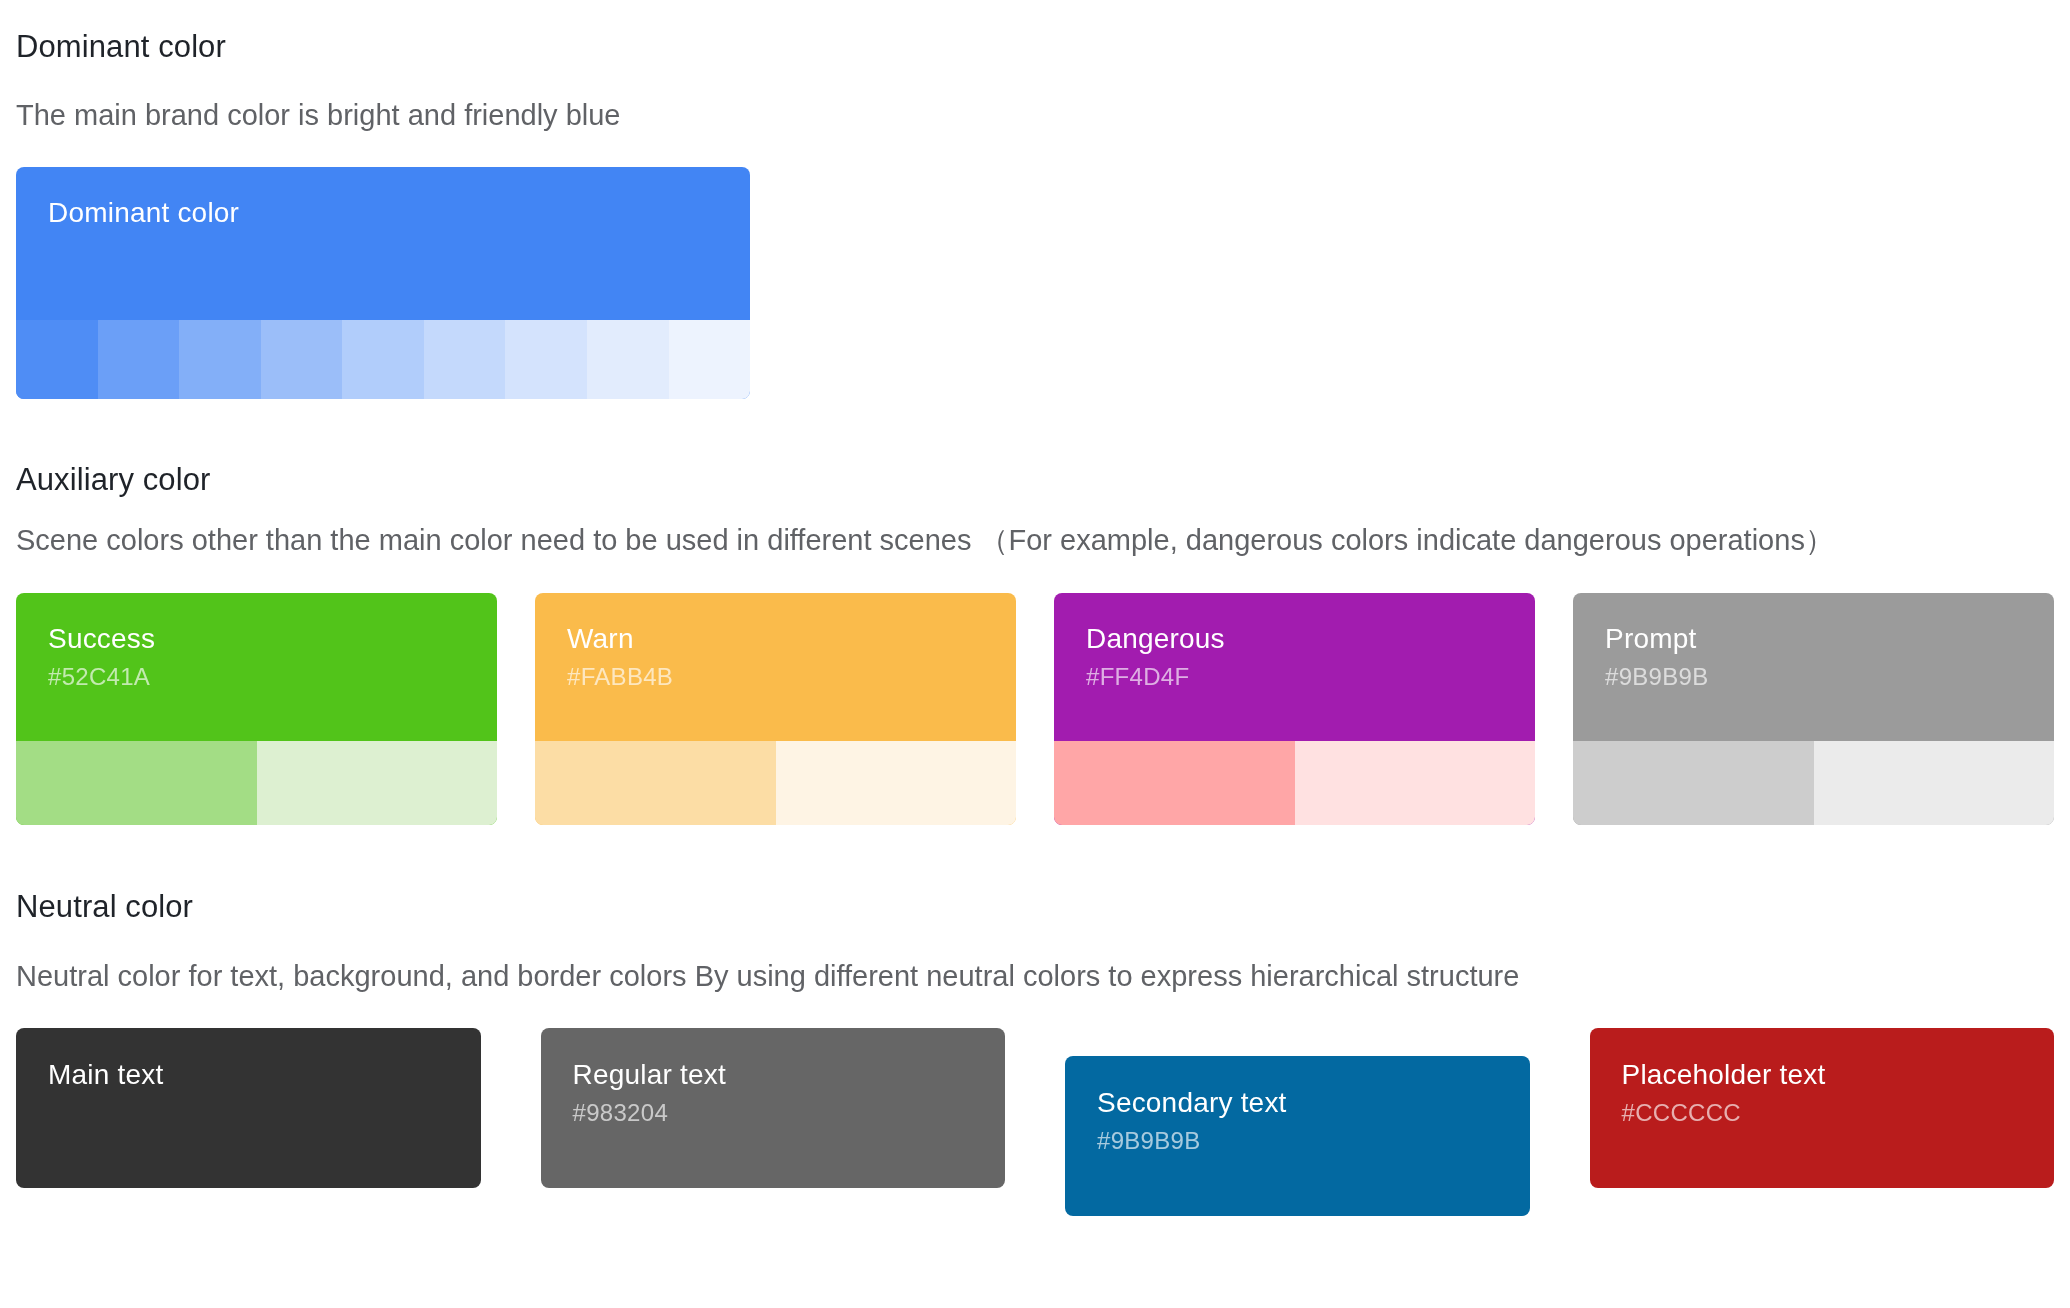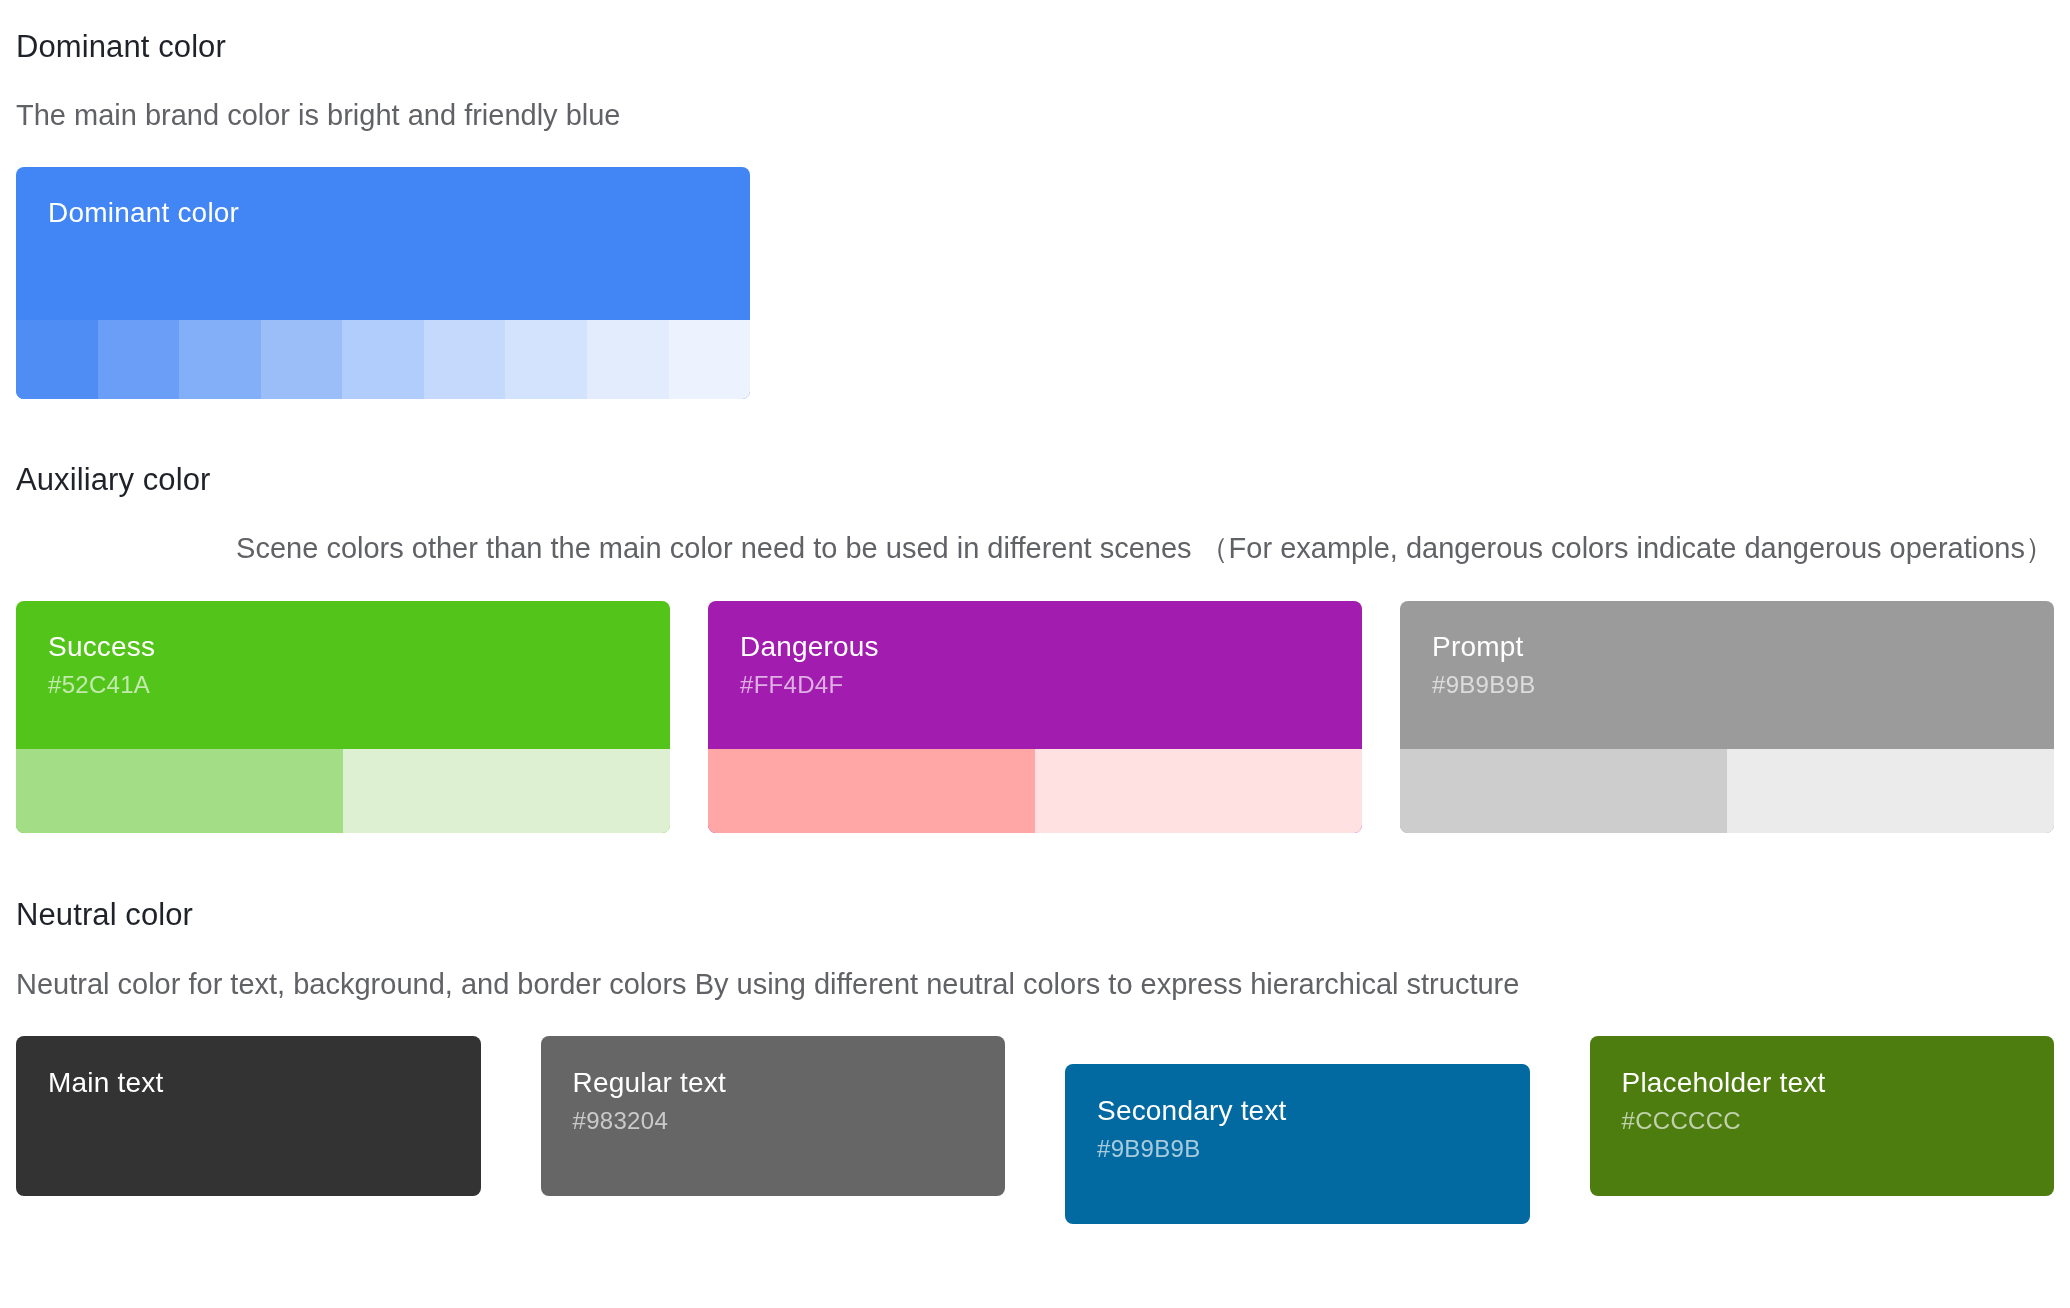--- a/index.html
+++ b/index.html
@@ -43,21 +43,21 @@
     line-height: 1.3;
     white-space: nowrap;
   }
 
   
   .sec-dominant { padding-top: 28px; }
   .sec-dominant .section-desc { margin-top: 30px; }
   .sec-dominant .card-area { margin-top: 33px; }
 
   .sec-auxiliary { padding-top: 62px; }
-  .sec-auxiliary .section-desc { margin-top: 30px; text-align: right; }
+  .sec-auxiliary .section-desc { margin-top: 22px; }
   .sec-auxiliary .card-area { margin-top: 33px; }
 
   .sec-neutral { padding-top: 63px; }
   .sec-neutral .section-desc { margin-top: 31px; }
   .sec-neutral .card-area { margin-top: 33px; }
 
   
   .card {
     border-radius: 8px;
     overflow: hidden;
@@ -166,20 +166,30 @@
           <div class="card aux-card" style="background: rgb(82, 196, 26);">
             <div class="card-head">
               <div class="card-name">Success</div>
               <div class="card-hex">#52C41A</div>
             </div>
             <div class="tints">
               <div style="background: rgb(163, 221, 133);"></div>
               <div style="background: rgb(221, 240, 209);"></div>
             </div>
           </div>
+          <div class="card aux-card" style="background: rgb(250, 187, 75);">
+            <div class="card-head">
+              <div class="card-name">Warn</div>
+              <div class="card-hex">#FABB4B</div>
+            </div>
+            <div class="tints">
+              <div style="background: rgb(252, 221, 165);"></div>
+              <div style="background: rgb(254, 244, 228);"></div>
+            </div>
+          </div>
           <div class="card aux-card" style="background: #a21caf;">
             <div class="card-head">
               <div class="card-name">Dangerous</div>
               <div class="card-hex">#FF4D4F</div>
             </div>
             <div class="tints">
               <div style="background: rgb(255, 166, 167);"></div>
               <div style="background: rgb(255, 225, 225);"></div>
             </div>
           </div>
@@ -213,21 +223,21 @@
               <div class="card-name">Regular text</div>
               <div class="card-hex">#983204</div>
             </div>
           </div>
           <div class="card neutral-card" style="background: #0369a1; margin-top: 28px;">
             <div class="card-head">
               <div class="card-name">Secondary text</div>
               <div class="card-hex">#9B9B9B</div>
             </div>
           </div>
-          <div class="card neutral-card" style="background: #4d7c0f;">
+          <div class="card neutral-card" style="background: #b91c1c;">
             <div class="card-head">
               <div class="card-name">Placeholder text</div>
               <div class="card-hex">#CCCCCC</div>
             </div>
           </div>
         </div>
     </div>
   </section>
 
 </div>

